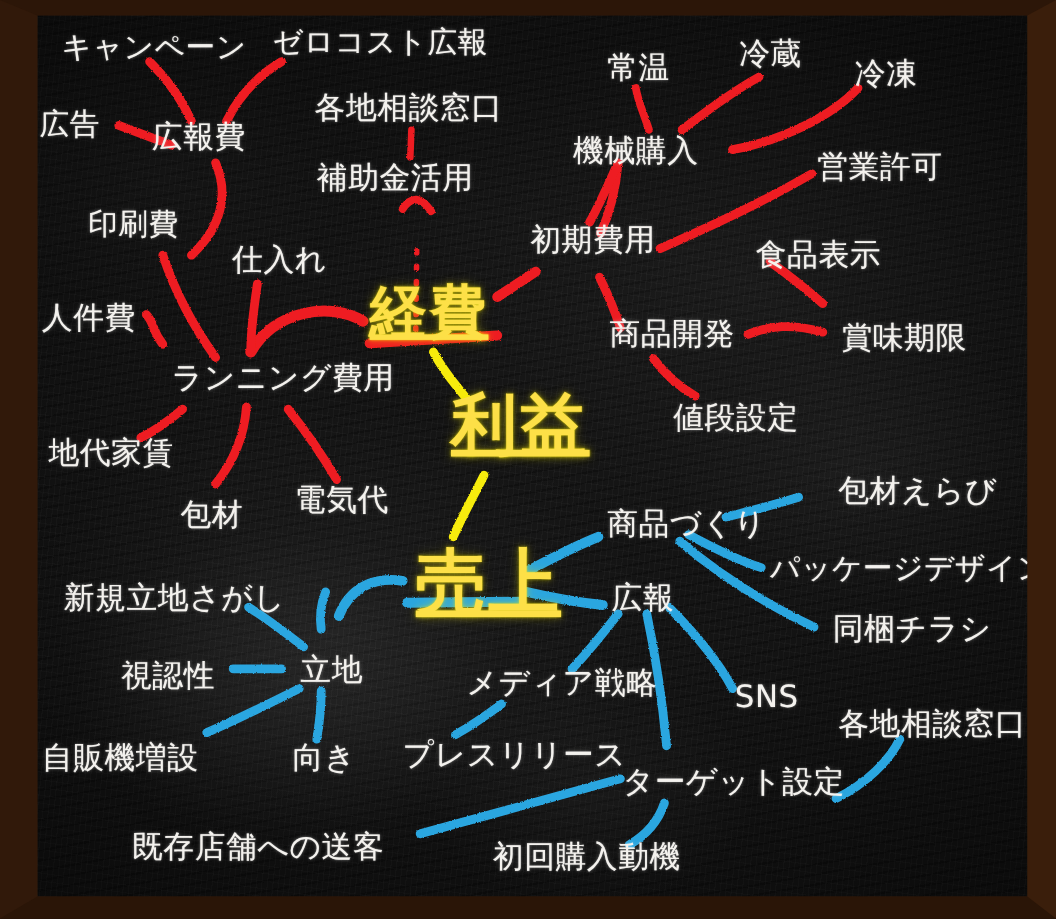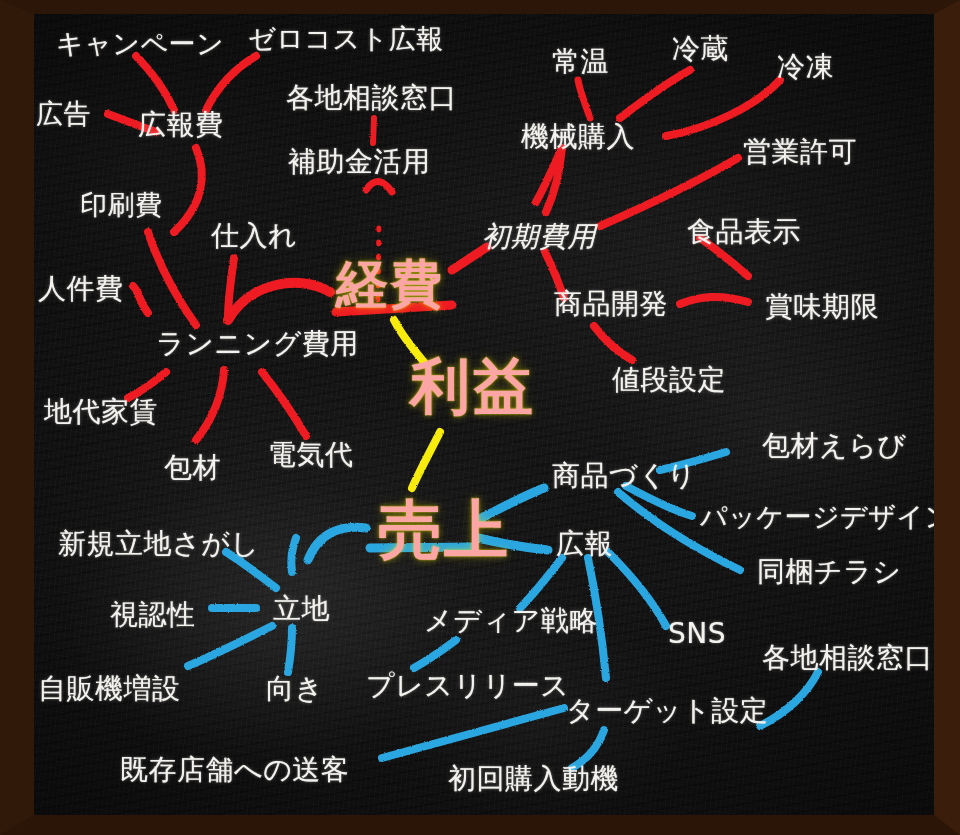--- a/index.html
+++ b/index.html
@@ -55,26 +55,27 @@
   }
   .chalk-w{
     color:#f4f2ee;
     text-shadow:
       0 0 1px rgba(255,255,255,.55),
       0 0 3px rgba(255,255,255,.30),
       0 0 7px rgba(230,230,225,.12);
     font-weight:500;
   }
   .chalk-y{
-    color:#fca5a5;
+    color:#fde047;
     text-shadow:
       0 0 2px rgba(247,236,7,.75),
       0 0 6px rgba(247,236,7,.35),
       0 0 12px rgba(247,236,7,.18);
     font-weight:700;
+    text-decoration:underline;
   }
   .lvl-sub{font-size:27px;letter-spacing:.5px;}
   .lvl-mid{font-size:28px;letter-spacing:.5px;}
   .lvl-core{font-size:52px;letter-spacing:2px;}
   .lvl-core2{font-size:64px;letter-spacing:2px;}
 </style>
 </head>
 <body>
 
 <div id="board">
@@ -178,21 +179,21 @@
     <div class="node chalk-w lvl-mid" style="left:156px;top:330px;">ランニング費用</div>
     <div class="node chalk-w lvl-mid" style="left:44px;top:398px;">地代家賃</div>
     <div class="node chalk-w lvl-mid" style="left:164px;top:454px;">包材</div>
     <div class="node chalk-w lvl-mid" style="left:268px;top:441px;">電気代</div>
 
     <div class="node chalk-w lvl-mid" style="left:552px;top:48px;">常温</div>
     <div class="node chalk-w lvl-mid" style="left:672px;top:35px;">冷蔵</div>
     <div class="node chalk-w lvl-mid" style="left:777px;top:53px;">冷凍</div>
     <div class="node chalk-w lvl-mid" style="left:521px;top:123px;">機械購入</div>
     <div class="node chalk-w lvl-mid" style="left:743px;top:138px;">営業許可</div>
-    <div class="node chalk-w lvl-mid" style="left:482px;top:223px;font-style:italic;">初期費用</div>
+    <div class="node chalk-w lvl-mid" style="left:482px;top:204px;">初期費用</div>
     <div class="node chalk-w lvl-mid" style="left:687px;top:218px;">食品表示</div>
     <div class="node chalk-w lvl-mid" style="left:554px;top:290px;">商品開発</div>
     <div class="node chalk-w lvl-mid" style="left:765px;top:293px;">賞味期限</div>
     <div class="node chalk-w lvl-mid" style="left:612px;top:366px;">値段設定</div>
 
     <div class="node chalk-w lvl-mid" style="left:552px;top:462px;">商品づくり</div>
     <div class="node chalk-w lvl-mid" style="left:762px;top:432px;text-align:right;">包材えらび</div>
     <div class="node chalk-w lvl-sub" style="left:700px;top:503px;">パッケージデザイン</div>
     <div class="node chalk-w lvl-mid" style="left:757px;top:558px;">同梱チラシ</div>
     <div class="node chalk-w lvl-mid" style="left:556px;top:530px;">広報</div>

